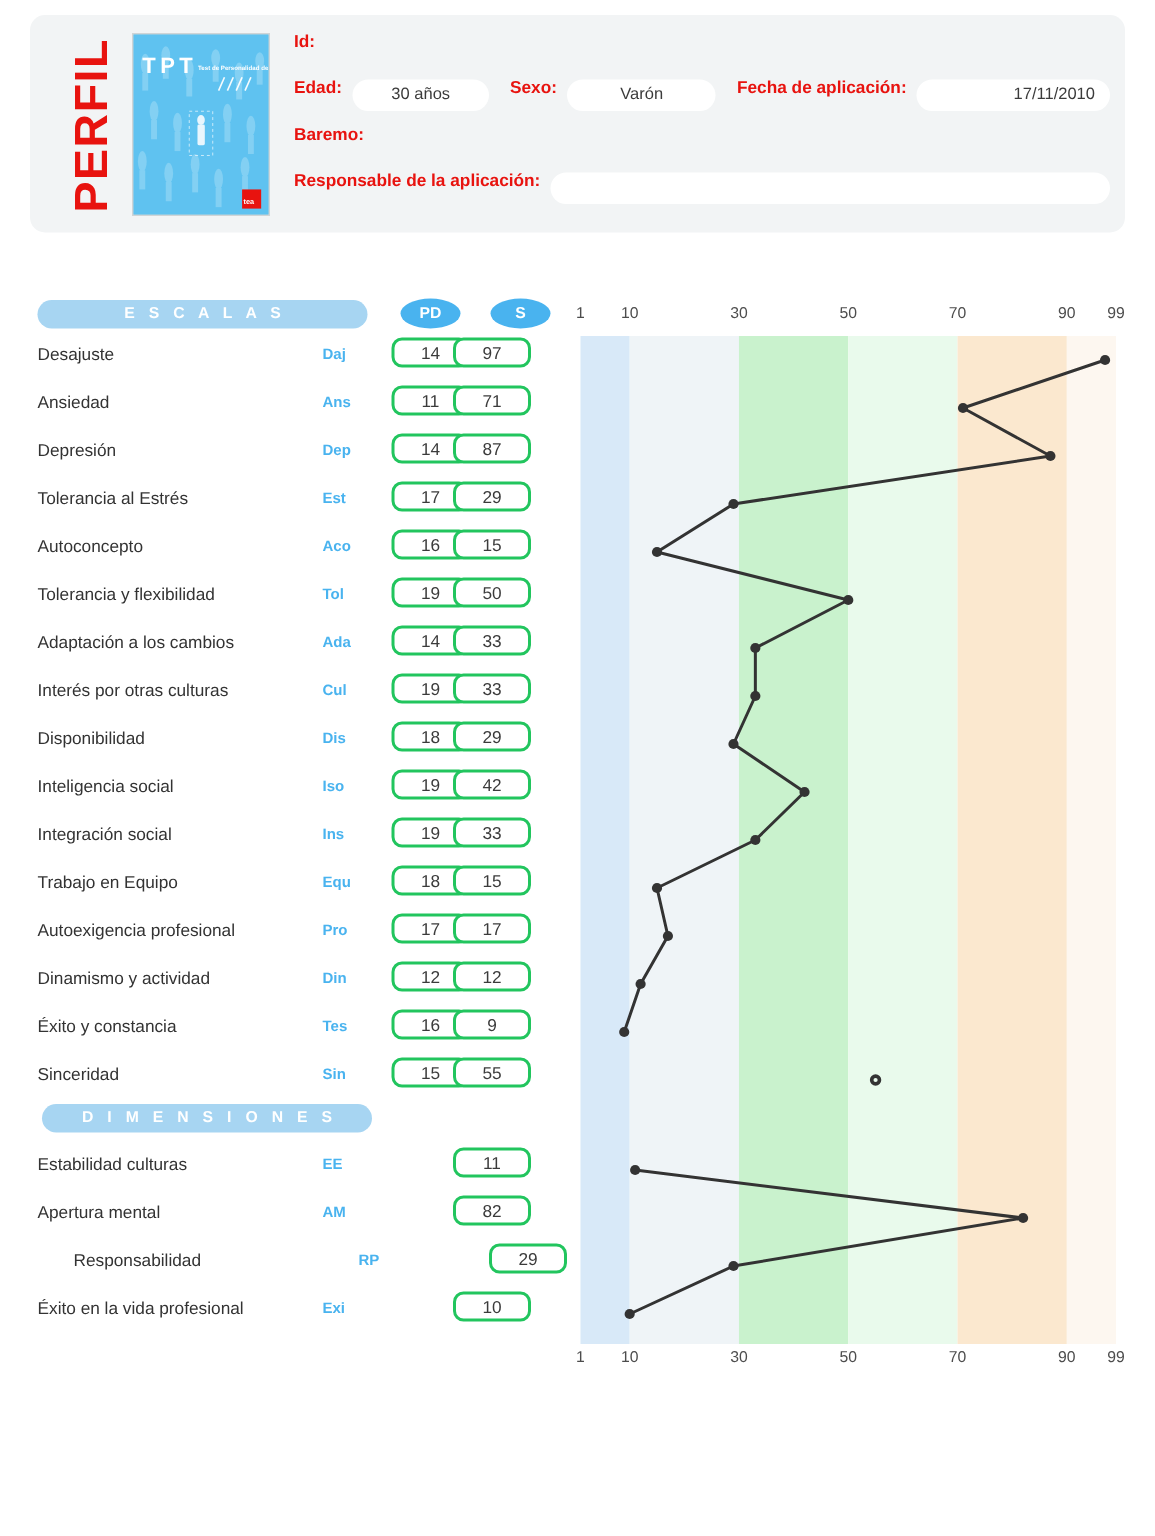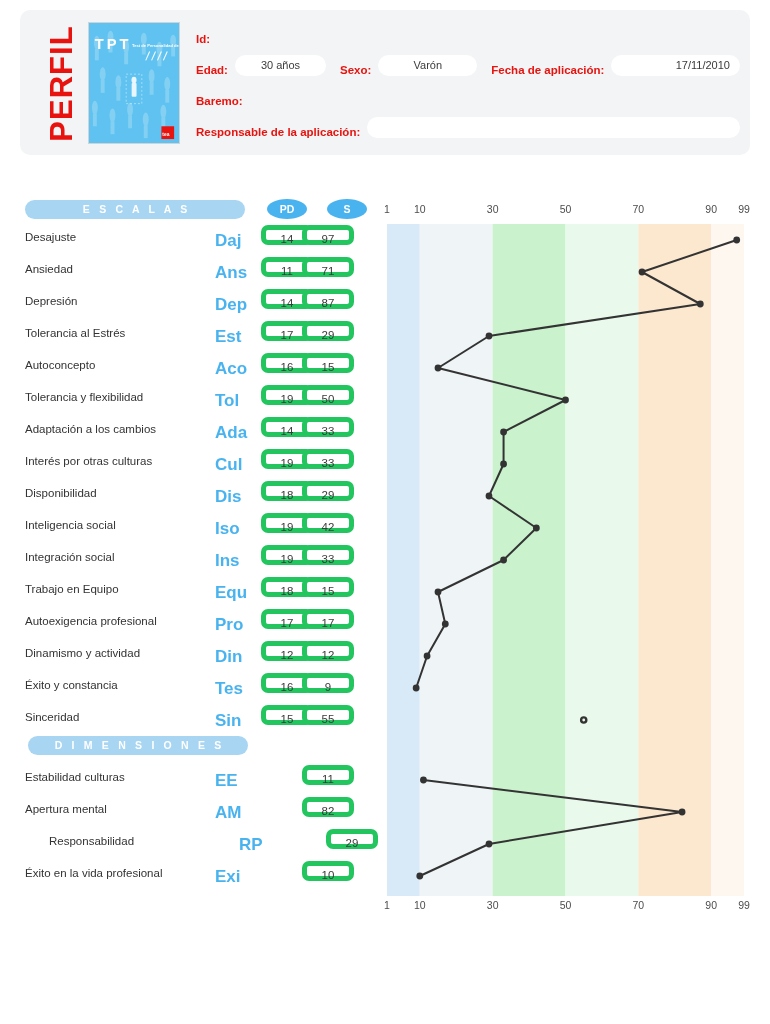--- a/index.html
+++ b/index.html
@@ -51,21 +51,21 @@
   }
   #cover-image .cov-svg { display: block; width: 100%; height: 100%; }
 
   .field-rows {
     position: absolute;
     left: 176px; top: 12px;
     width: 544px;
   }
   .frow {
     display: flex;
-    align-items: flex-end;
+    align-items: flex-start;
     height: 23px;
     margin-bottom: 8px;
   }
   .flabel {
     color: #e8130f;
     font-weight: bold;
     font-size: 11.5px;
     white-space: nowrap;
     margin-right: 7px;
   }
@@ -140,29 +140,29 @@
     position: absolute;
     left: 25px; top: 7px;
     font-size: 11.5px;
     color: #333333;
     white-space: nowrap;
   }
   .row-abbr {
     position: absolute;
     left: 215px; top: 7px;
     width: 40px;
-    font-size: 17px;
+    font-size: 10px;
     font-weight: bold;
     color: #49b3ef;
   }
   .val-pill {
     position: absolute;
     top: 1px;
     width: 52px; height: 20px;
-    border: 5px solid #22c55e;
+    border: 2px solid #22c55e;
     border-radius: 7px;
     background: #ffffff;
     color: #3b3b3b;
     font-size: 11.5px;
     text-align: center;
     line-height: 19px;
     box-sizing: border-box;
   }
   .pill-pd { left: 261px; }
   .pill-s  { left: 302px; }

